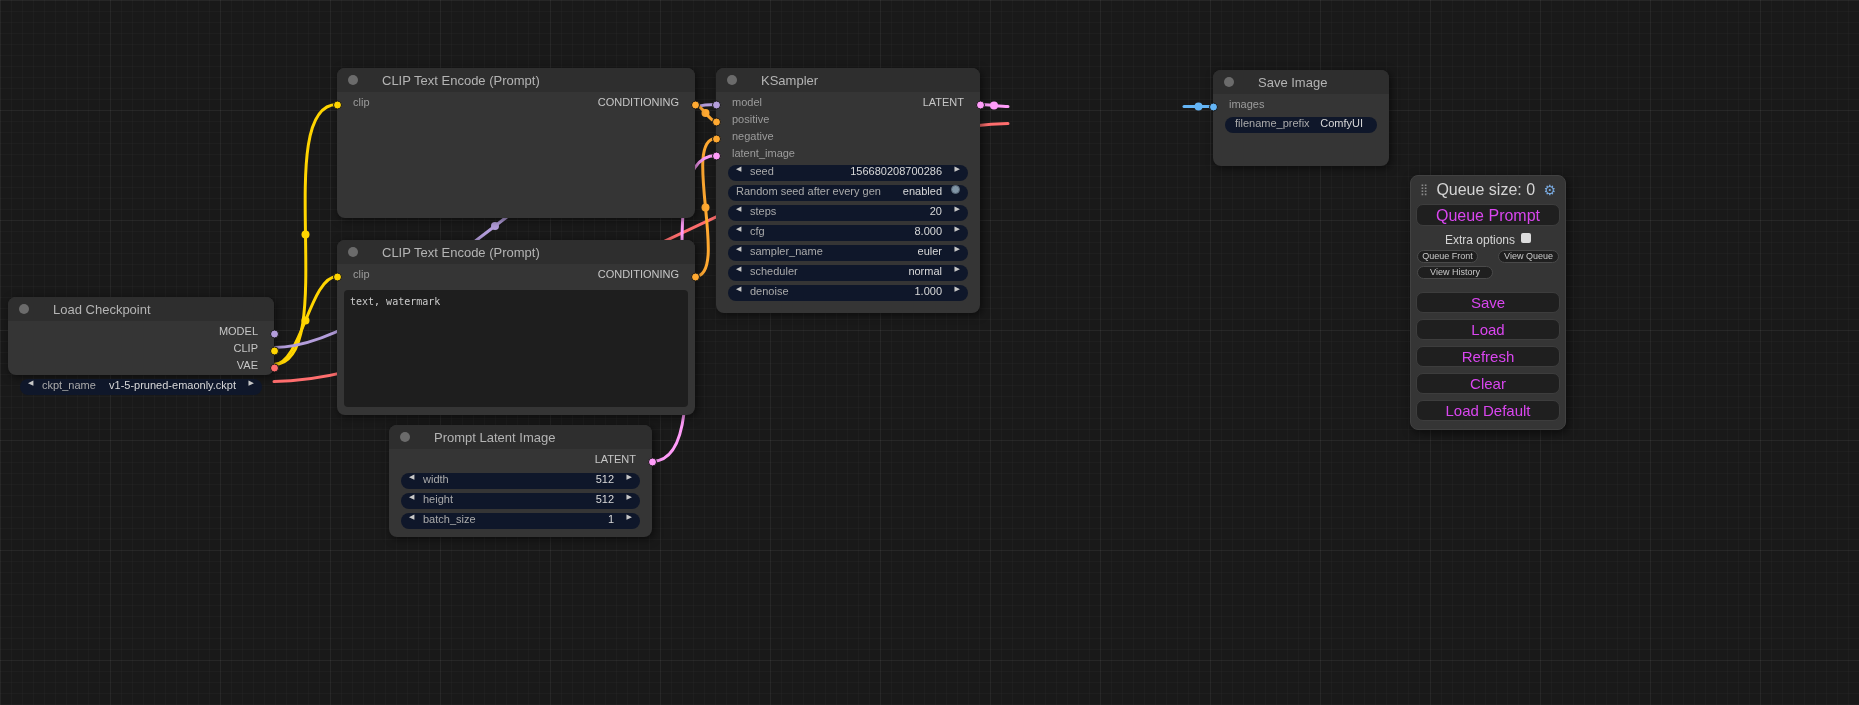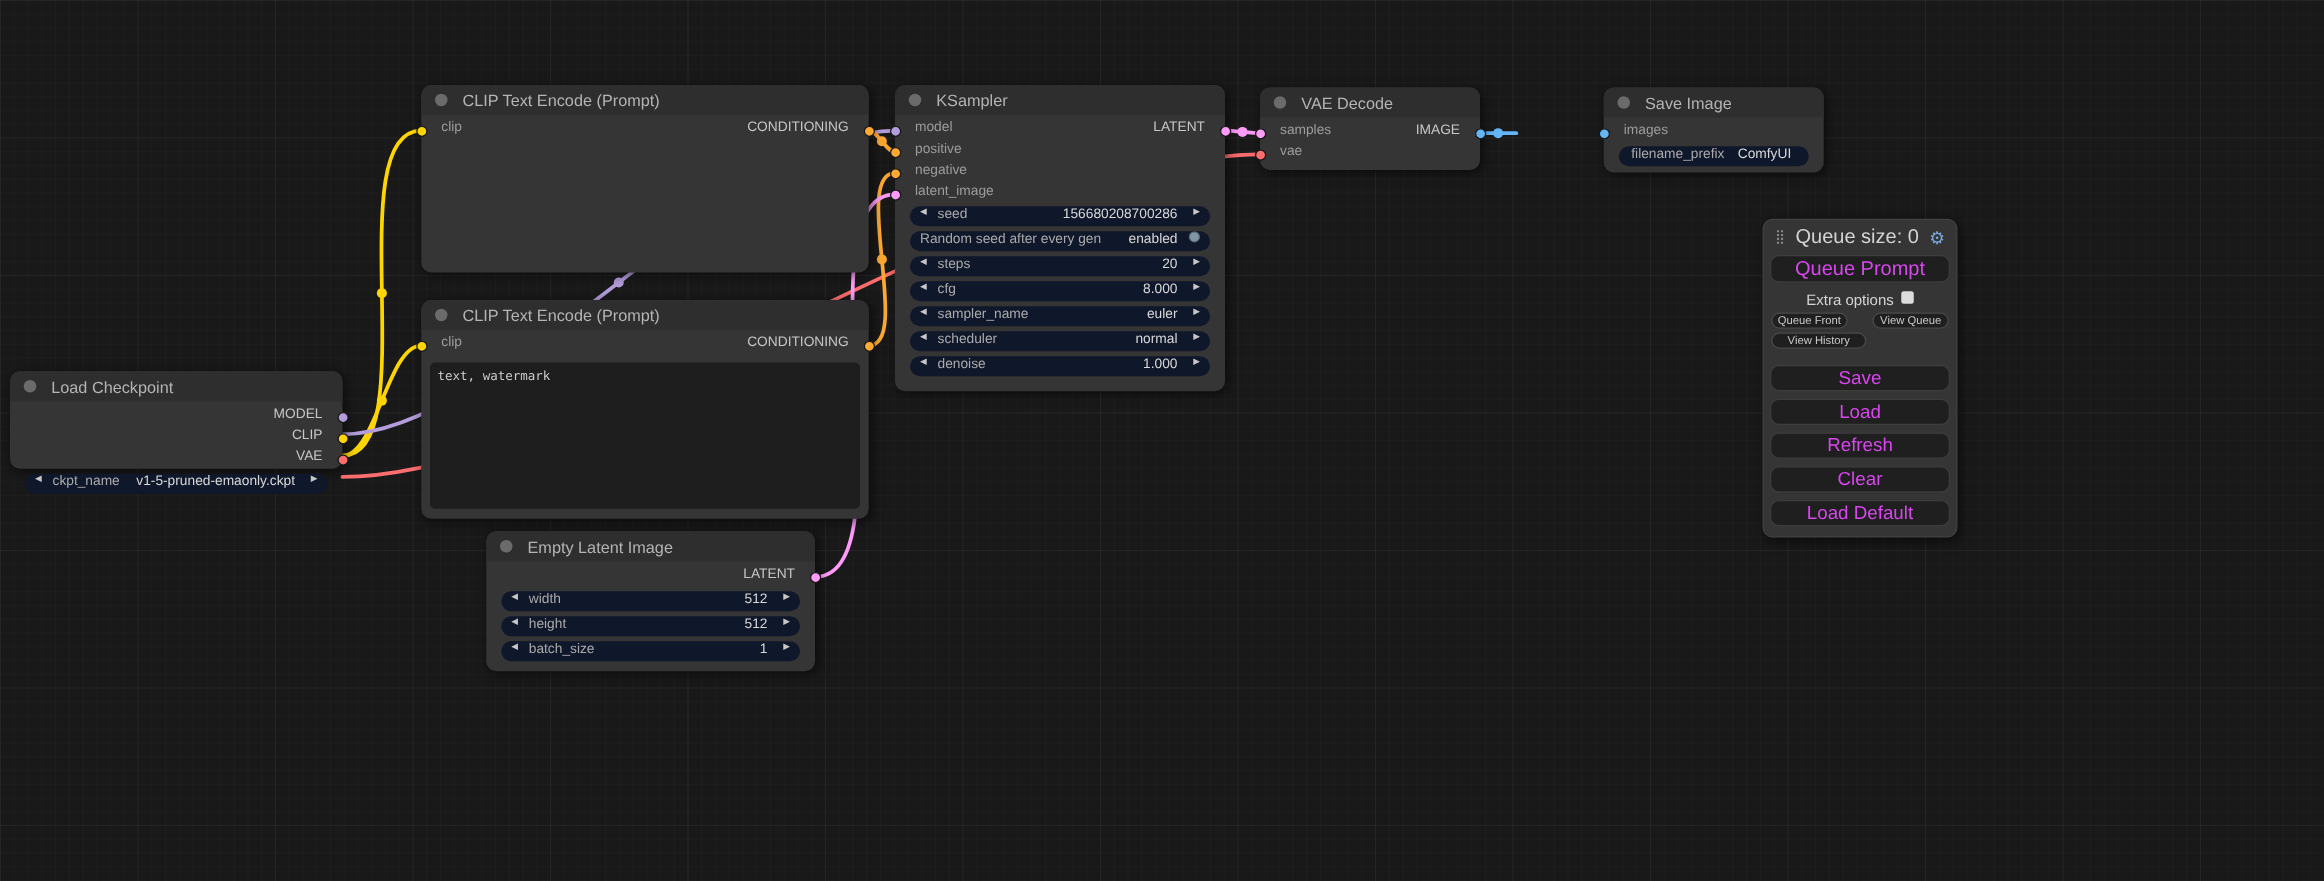--- a/index.html
+++ b/index.html
@@ -12,21 +12,21 @@
       linear-gradient(rgba(255,255,255,.018) 1px,transparent 1px),
       linear-gradient(90deg,rgba(255,255,255,.018) 1px,transparent 1px);
     background-size:110px 110px,110px 110px,11px 11px,11px 11px}
   
   #wires{position:absolute;inset:0;z-index:1}
   .wire{fill:none;stroke-width:3;stroke-linecap:round}
   
   .node{position:absolute;z-index:2;background:#353535;border-radius:8px;
     box-shadow:2px 2px 9px rgba(0,0,0,.55)}
   .node-title{height:24px;background:#2e2e2e;border-radius:8px 8px 0 0;
-    display:flex;align-items:center;gap:12px;padding:0 11px}
+    display:flex;align-items:center;gap:24px;padding:0 11px}
   .node-dot{width:10px;height:10px;border-radius:50%;background:#6b6b6b;flex:none}
   .node-title-text{font-size:13px;color:#b4b4b4;white-space:nowrap}
   .slots{margin-top:4px}
   .slot{position:relative;height:17px;display:flex;align-items:flex-start;
     padding:0 16px;font-size:11px}
   .lbl-in{color:#9c9c9c;white-space:nowrap}
   .lbl-out{margin-left:auto;color:#c6c6c6;white-space:nowrap}
   .port{position:absolute;width:9px;height:9px;border-radius:50%;top:50%;
     transform:translateY(-50%);border:1px solid #181818}
   .port.in{left:-4.5px}
@@ -154,21 +154,21 @@
         <span class="lbl-out">CONDITIONING</span>
         <span class="port out pc-cond"></span>
       </div>
     </div>
     <div class="prompt-box" style="top:50px;height:117px">text, watermark</div>
   </div>
 
   <div class="node" style="left:389px;top:425px;width:263px;height:112px">
     <div class="node-title">
       <span class="node-dot"></span>
-      <span class="node-title-text">Empty Latent Image</span>
+      <span class="node-title-text">Prompt Latent Image</span>
     </div>
     <div class="slots">
       <div class="slot">
         <span class="lbl-out">LATENT</span>
         <span class="port out pc-latent"></span>
       </div>
     </div>
     <div class="widgets">
       <div class="widget">
         <span class="arrow l">◀</span>
@@ -264,40 +264,22 @@
       <div class="widget">
         <span class="arrow l">◀</span>
         <span class="wlabel">denoise</span>
         <span class="spacer"></span>
         <span class="wvalue">1.000</span>
         <span class="arrow r">▶</span>
       </div>
     </div>
   </div>
 
-  <div class="node" style="left:1008px;top:70px;width:176px;height:66px">
-    <div class="node-title">
-      <span class="node-dot"></span>
-      <span class="node-title-text">VAE Decode</span>
-    </div>
-    <div class="slots">
-      <div class="slot">
-        <span class="port in pc-latent"></span>
-        <span class="lbl-in">samples</span>
-        <span class="lbl-out">IMAGE</span>
-        <span class="port out pc-image"></span>
-      </div>
-      <div class="slot">
-        <span class="port in pc-vae"></span>
-        <span class="lbl-in">vae</span>
-      </div>
-    </div>
-  </div>
-
-  <div class="node" style="left:1283px;top:70px;width:176px;height:68px">
+
+  <div class="node" style="left:1213px;top:70px;width:176px;height:96px">
     <div class="node-title">
       <span class="node-dot"></span>
       <span class="node-title-text">Save Image</span>
     </div>
     <div class="slots">
       <div class="slot">
         <span class="port in pc-image"></span>
         <span class="lbl-in">images</span>
       </div>
     </div>

